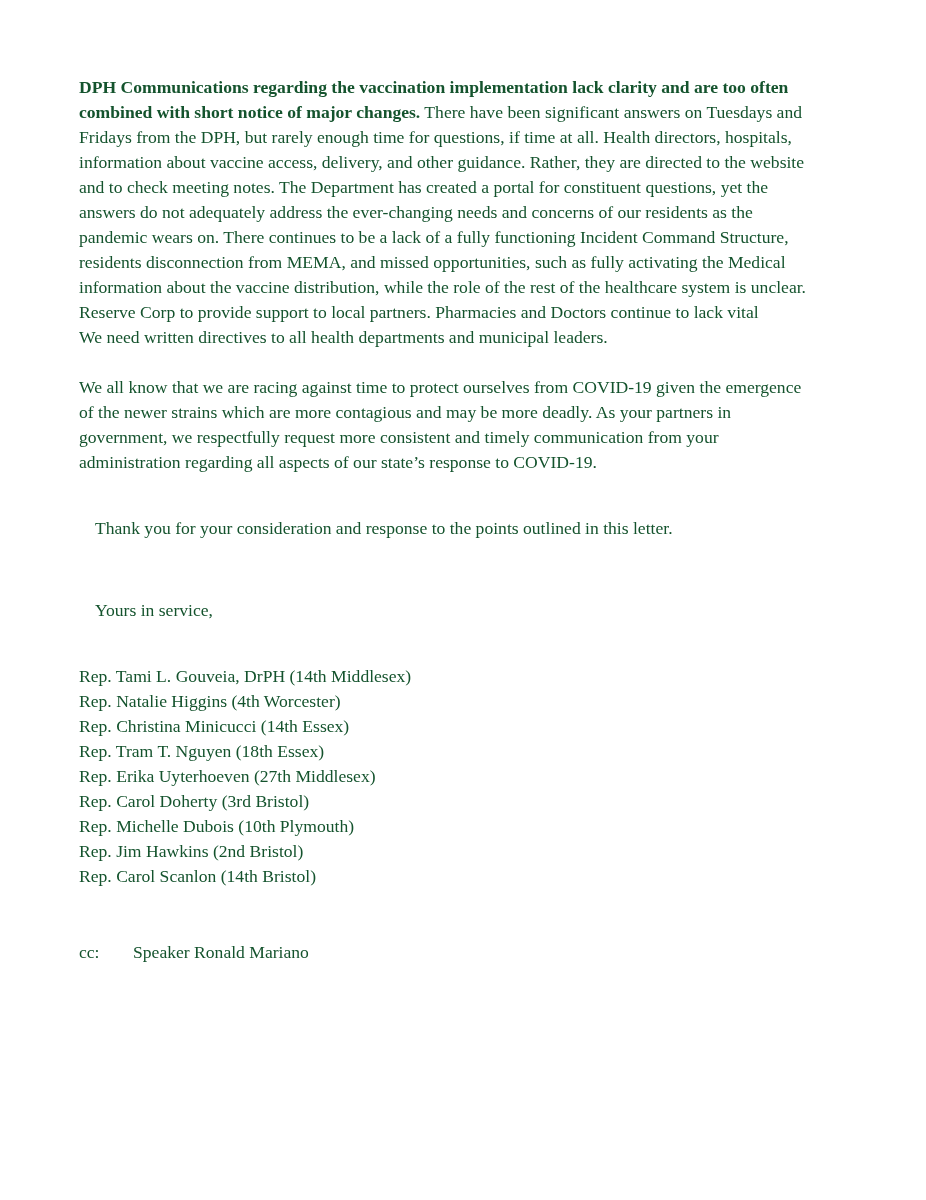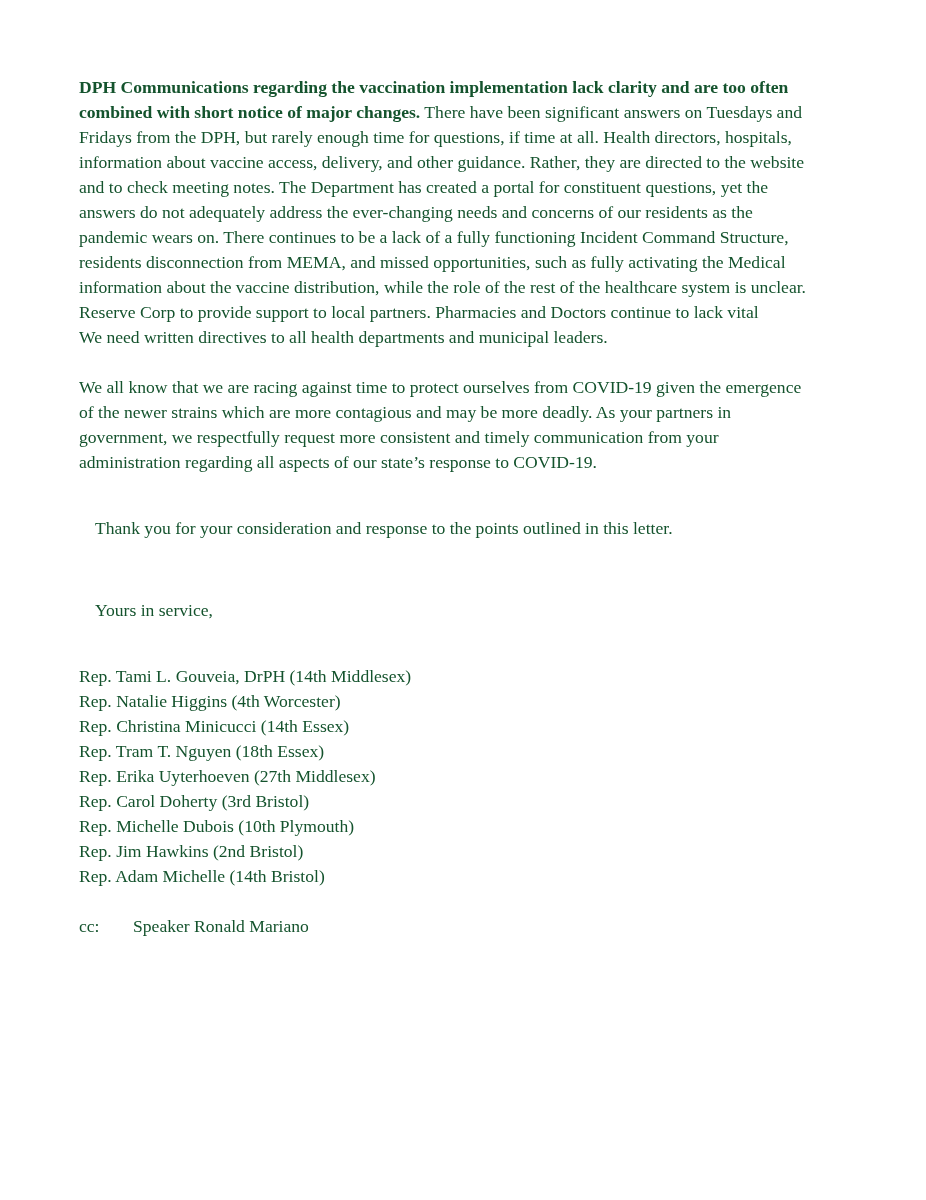--- a/index.html
+++ b/index.html
@@ -7,21 +7,21 @@
     .page {
       position: absolute; left: 79px; top: 75px; width: 770px;
       font-family: "Liberation Serif", "DejaVu Serif", serif;
       font-size: 17.6px; line-height: 25px; color: #14532d;
     }
     p { margin: 16px; }
     .para { white-space: normal; }
     .gap { height: 25px; }
     .line { display: block; white-space: nowrap; }
     b { font-weight: bold; }
-    .cc-row { display: flex; white-space: nowrap; }
+    .cc-row { display: flex; white-space: nowrap; margin-top: 26px; }
     .cc-label { width: 54px; }
   </style>
 </head>
 <body>
 
 <div class="page">
 
   <div class="para">
     <span class="line"><b>DPH Communications regarding the vaccination implementation lack clarity and are too often</b></span>
     <span class="line"><b>combined with short notice of major changes.</b><span> There have been significant answers on Tuesdays and</span></span>
@@ -57,21 +57,21 @@
 
   <div>
     <span class="line">Rep. Tami L. Gouveia, DrPH (14th Middlesex)</span>
     <span class="line">Rep. Natalie Higgins (4th Worcester)</span>
     <span class="line">Rep. Christina Minicucci (14th Essex)</span>
     <span class="line">Rep. Tram T. Nguyen (18th Essex)</span>
     <span class="line">Rep. Erika Uyterhoeven (27th Middlesex)</span>
     <span class="line">Rep. Carol Doherty (3rd Bristol)</span>
     <span class="line">Rep. Michelle Dubois (10th Plymouth)</span>
     <span class="line">Rep. Jim Hawkins (2nd Bristol)</span>
-    <span class="line">Rep. Adam Michelle (14th Bristol)</span>
+    <span class="line">Rep. Carol Scanlon (14th Bristol)</span>
   </div>
 
   <div class="gap"></div>
 
   <div class="cc-row">
     <span class="cc-label">cc:</span>
     <span>Speaker Ronald Mariano</span>
   </div>
 
 </div>

